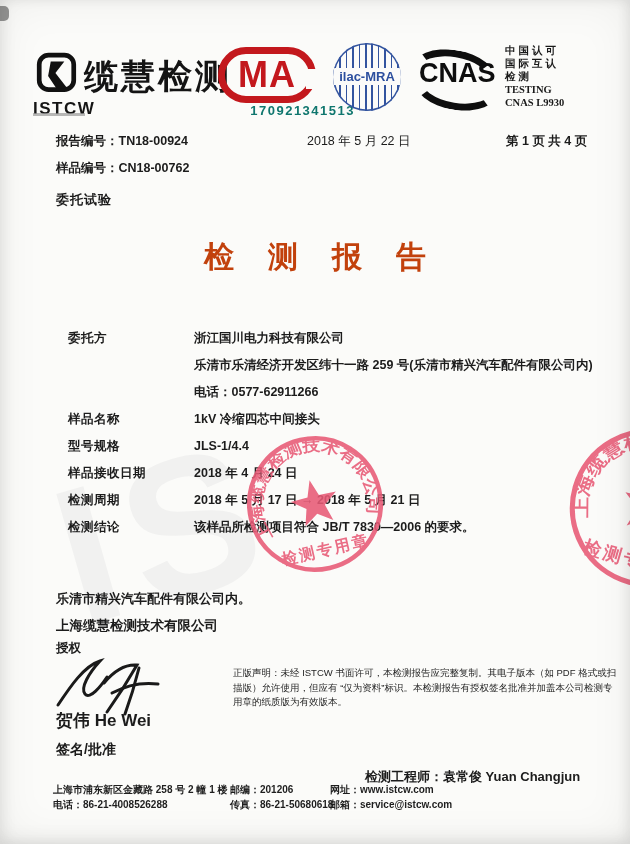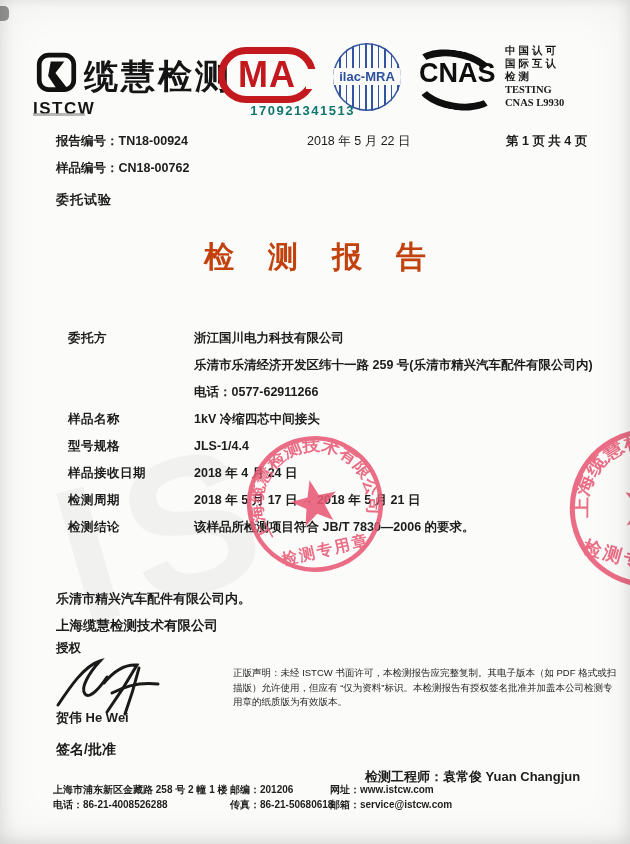--- a/index.html
+++ b/index.html
@@ -58,21 +58,21 @@
   .stamp svg{width:100%;height:100%;display:block;}
 
   .watermark{position:absolute;left:58px;top:420px;z-index:1;font-size:195px;font-weight:700;color:rgba(70,70,90,.055);transform:rotate(-16deg);letter-spacing:14px;user-select:none;}
 
   
   .validity{position:absolute;left:56px;top:590px;font-size:13px;font-weight:700;z-index:2;}
   .company-line{position:absolute;left:56px;top:617px;font-size:13.5px;font-weight:700;z-index:2;}
   .authorize{position:absolute;left:56px;top:640px;font-size:12.5px;font-weight:700;z-index:2;}
   .signature{position:absolute;left:52px;top:653px;z-index:2;}
   .disclaimer{position:absolute;left:233px;top:666px;width:384px;font-size:9.5px;line-height:1.55;font-weight:500;color:#242424;z-index:2;}
-  .signer-name{position:absolute;left:56px;top:709px;font-size:13px;font-weight:700;z-index:2;}
+  .signer-name{position:absolute;left:56px;top:709px;font-size:17px;font-weight:700;z-index:2;}
   .signer-role{position:absolute;left:56px;top:741px;font-size:14px;font-weight:700;z-index:2;}
   .engineer{position:absolute;left:365px;top:768px;font-size:13px;font-weight:700;z-index:2;}
 
   
   .footer{position:absolute;top:783px;left:0;right:0;font-size:10px;font-weight:700;line-height:14.5px;color:#1e1e1e;z-index:2;}
   .f-col1{position:absolute;left:53px;top:0;}
   .f-col2{position:absolute;left:230px;top:0;}
   .f-col3{position:absolute;left:330px;top:0;}
 </style>
 </head>

